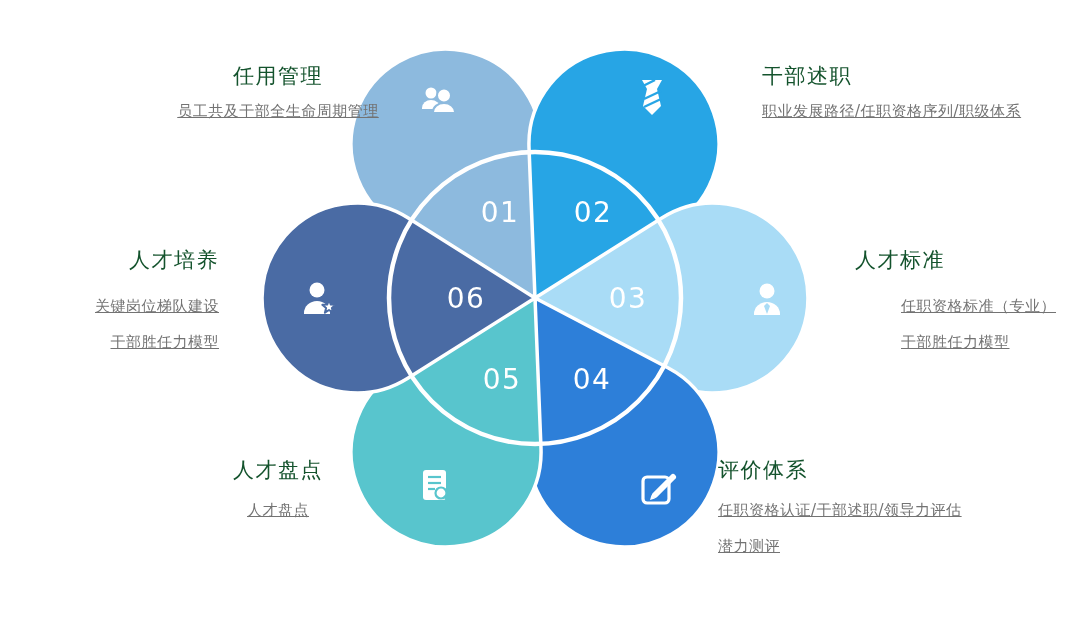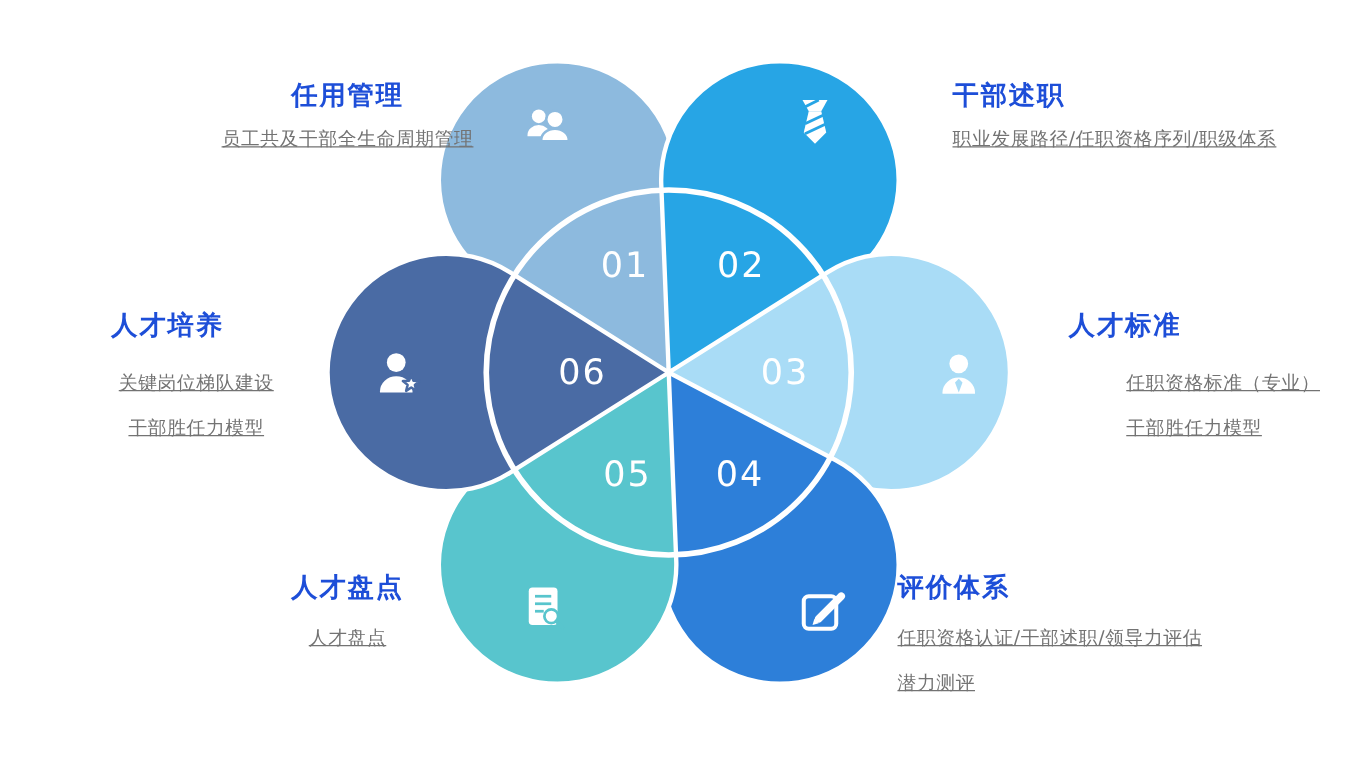--- a/index.html
+++ b/index.html
@@ -7,30 +7,30 @@
   .stage { position:relative; width:1081px; height:626px; background:#ffffff; overflow:hidden; }
   .flower { position:absolute; left:0; top:0; width:1081px; height:626px; }
   .petal { stroke:#ffffff; stroke-width:3.5; stroke-linejoin:round; }
   .ring { fill:none; stroke:#ffffff; stroke-width:4.5; }
   .numbers text {
     font-family:"DejaVu Sans","Liberation Sans",sans-serif;
     font-size:28px; fill:#ffffff; letter-spacing:1.5px;
     text-anchor:middle; dominant-baseline:central; font-weight:400;
   }
   .label-block { position:absolute; white-space:nowrap; }
-  .lb-title { font-size:21px; font-weight:700; color:#1d4ed8; letter-spacing:1.5px; line-height:28px; }
+  .lb-title { font-size:21px; font-weight:400; color:#14532d; letter-spacing:1.5px; line-height:28px; }
   .lb-desc div { font-size:15px; color:#737373; letter-spacing:0.5px;text-decoration:underline; }
   .pos-top .lb-title { margin-bottom:6px; }
   .pos-top .lb-desc div { line-height:30px; }
   .pos-side .lb-title { margin-bottom:14px; }
   .pos-side .lb-desc div { line-height:36px;margin-left:46px; }
   .pos-bottom .lb-title { margin-bottom:8px; }
   .pos-bottom .lb-desc div { line-height:36px; }
   .align-center { text-align:center; }
-  .align-right { text-align:center; }
+  .align-right { text-align:right; }
   .align-left { text-align:left; }
 </style>
 </head>
 <body>
 
 <div class="stage">
 
   <svg class="flower" viewBox="0 0 1081 626" xmlns="http://www.w3.org/2000/svg">
 
     <g>

